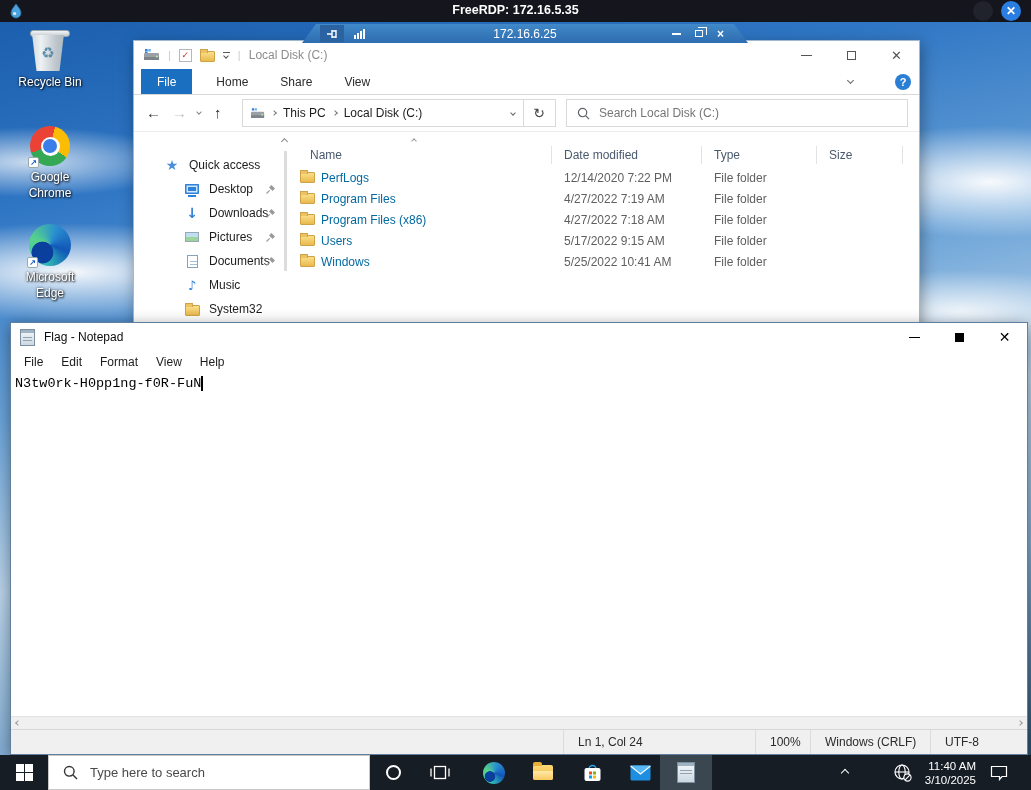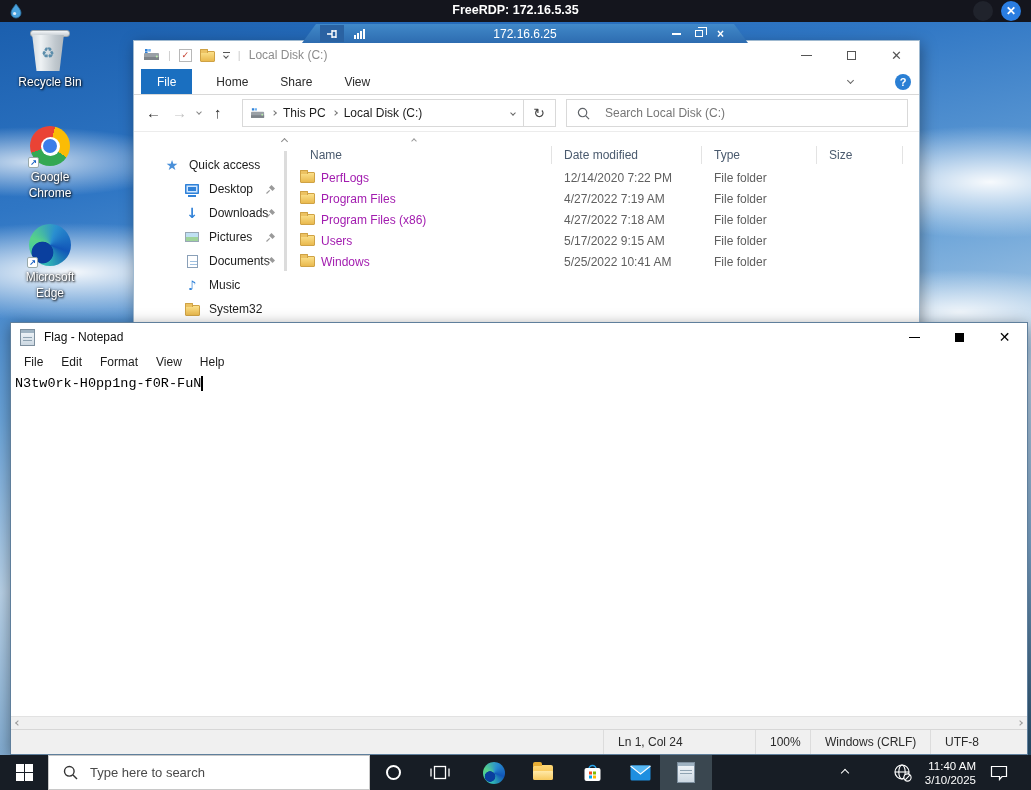--- a/index.html
+++ b/index.html
@@ -87,21 +87,21 @@
                    font-size:11px; font-weight:bold; text-align:center; line-height:16px; }
   .ex-nav { position:relative; height:37px; background:#fff; border-bottom:1px solid #ececec; }
   .navg { position:absolute; top:9px; font-size:15px; color:#333; }
   .navg.fwd { color:#c3c3c3; }
   .addrbox { position:absolute; left:108px; top:4px; width:282px; height:28px; border:1px solid #d9d9d9; display:flex; align-items:center; gap:7px; padding:0 8px;justify-content:flex-end; }
   .addrbox .crumb { color:#1c1c1c; white-space:nowrap; }
   .addrbox .csep { color:#777; }
   .addrbox .boxchev { margin-left:auto; color:#666; }
   .refbox { position:absolute; left:389px; top:4px; width:33px; height:28px; border:1px solid #d9d9d9; border-left:none;
             display:flex; align-items:center; justify-content:center; color:#444; font-family:"DejaVu Sans",sans-serif; font-size:14px; }
-  .searchbox { position:absolute; left:432px; top:4px; width:342px; height:28px; border:1px solid #d9d9d9; display:flex; align-items:center; padding:0 10px; gap:15px; }
+  .searchbox { position:absolute; left:432px; top:4px; width:342px; height:28px; border:1px solid #d9d9d9; display:flex; align-items:center; padding:0 10px; gap:9px; }
   .searchbox input { border:none; outline:none; flex:1; font:12px "Liberation Sans",sans-serif; color:#333; }
   .searchbox input::placeholder { color:#767676; }
 
   .ex-body { position:absolute; left:0; top:92px; right:0; bottom:0; display:flex; }
   .ex-side { position:relative; width:160px; padding-top:20px; }
   .side-scroll { position:absolute; right:3px; top:2px; bottom:0; width:10px; }
   .side-scroll .chev { color:#8a8a8a; position:absolute; top:4px; left:1px; }
   .side-scroll .thumb { position:absolute; top:16px; left:3px; width:3px; height:120px; background:#dcdcdc; }
   .side-item { position:relative; height:24px; display:flex; align-items:center; gap:9px; color:#1c1c1c; }
   .side-item.root { padding-left:30px; }
@@ -124,21 +124,21 @@
   .ex-files { position:relative; flex:1; padding-right:14px; }
   .fhead { display:flex; height:28px; align-items:center; color:#4a5a6e; position:relative; }
   .fhead .hc { height:18px; display:flex; align-items:center; border-right:1px solid #e3e3e3;margin-top:15px; }
   .hc.name { width:258px; padding-left:16px; position:relative; }
   .hc.date { width:150px; padding-left:12px; }
   .hc.type { width:115px; padding-left:12px; }
   .hc.size { width:86px; padding-left:12px; }
   .sortmark { position:absolute; left:118px; top:-7px; color:#9a9a9a; }
   .frow { display:flex; height:21px; align-items:center; color:#5f5f5f; }
   .frow .fic { margin:0 6px 0 6px; flex:0 0 15px; }
-  .frow .name { width:231px; color:#a21caf; }
+  .frow .name { width:231px; color:#0369a1; }
   .frow .date { width:150px; padding-left:12px; }
   .frow .type { width:115px; padding-left:12px; }
   .frow .size { width:80px; text-align:right; padding-right:8px; }
   .frow.selected { background:#d9d9d9; }
 
   
   .notepad { position:absolute; left:10px; top:300px; width:1018px; height:433px; background:#fff;
              border:1px solid #5f7f9c; box-shadow:0 3px 14px rgba(0,0,0,.4); z-index:20; display:flex; flex-direction:column; }
   .np-title { position:relative; height:28px; display:flex; align-items:center; padding-left:9px; gap:9px; }
   .np-title .ttl { color:#0b0b0b; }
@@ -152,21 +152,21 @@
   .np-title .wc .x { color:#000; font-size:14px; }
   .np-menu { height:22px; display:flex; align-items:center; padding-left:4px; background:#fff; }
   .np-menu .mi { padding:3px 9px; color:#1b1b1b; }
   .np-edit { flex:1; position:relative; font-family:"Liberation Mono","DejaVu Sans Mono",monospace; font-size:13.5px; color:#000; padding:3px 0 0 4px; white-space:pre; }
   .caret { display:inline-block; width:1.5px; height:15px; background:#000; vertical-align:text-bottom; }
   .np-hscroll { height:13px; background:#f0f0f0; border-top:1px solid #e2e2e2; position:relative; }
   .np-hscroll .chev { color:#9a9a9a; position:absolute; top:4px; width:4px; height:4px; }
   .np-hscroll .la { left:5px; } .np-hscroll .ra { right:5px; }
   .np-status { height:25px; background:#f0f0f0; border-top:1px solid #d7d7d7; display:flex; align-items:center; justify-content:flex-end; color:#2b2b2b; }
   .np-status .cell { height:100%; display:flex; align-items:center; border-left:1px solid #dcdcdc; padding-left:14px; }
-  .cell.pos { width:152px; } .cell.zoom { width:55px; } .cell.eol { width:120px; } .cell.enc { width:97px; }
+  .cell.pos { width:152px; } .cell.zoom { width:55px;margin-left:40px; } .cell.eol { width:120px; } .cell.enc { width:97px; }
 
   
   .taskbar { position:absolute; left:0; top:755px; width:1031px; height:35px; background:#171d25; z-index:40; }
   .tb { position:absolute; top:0; height:35px; display:flex; align-items:center; justify-content:center; }
   .tb-start { left:0; width:48px; }
   .tb-search { left:48px; width:322px; background:#fff; border:1px solid #c8c8c8; display:flex; align-items:center; gap:12px; padding-left:14px; justify-content:flex-start; }
   .tb-search input { border:none; outline:none; font:13px "Liberation Sans",sans-serif; color:#333; width:240px; background:transparent; }
   .tb-search input::placeholder { color:#4a4a4a; }
   .tb-cortana { left:376px; width:34px; }
   .tb-cortana i { width:15px; height:15px; border:2px solid #fff; border-radius:50%; }

